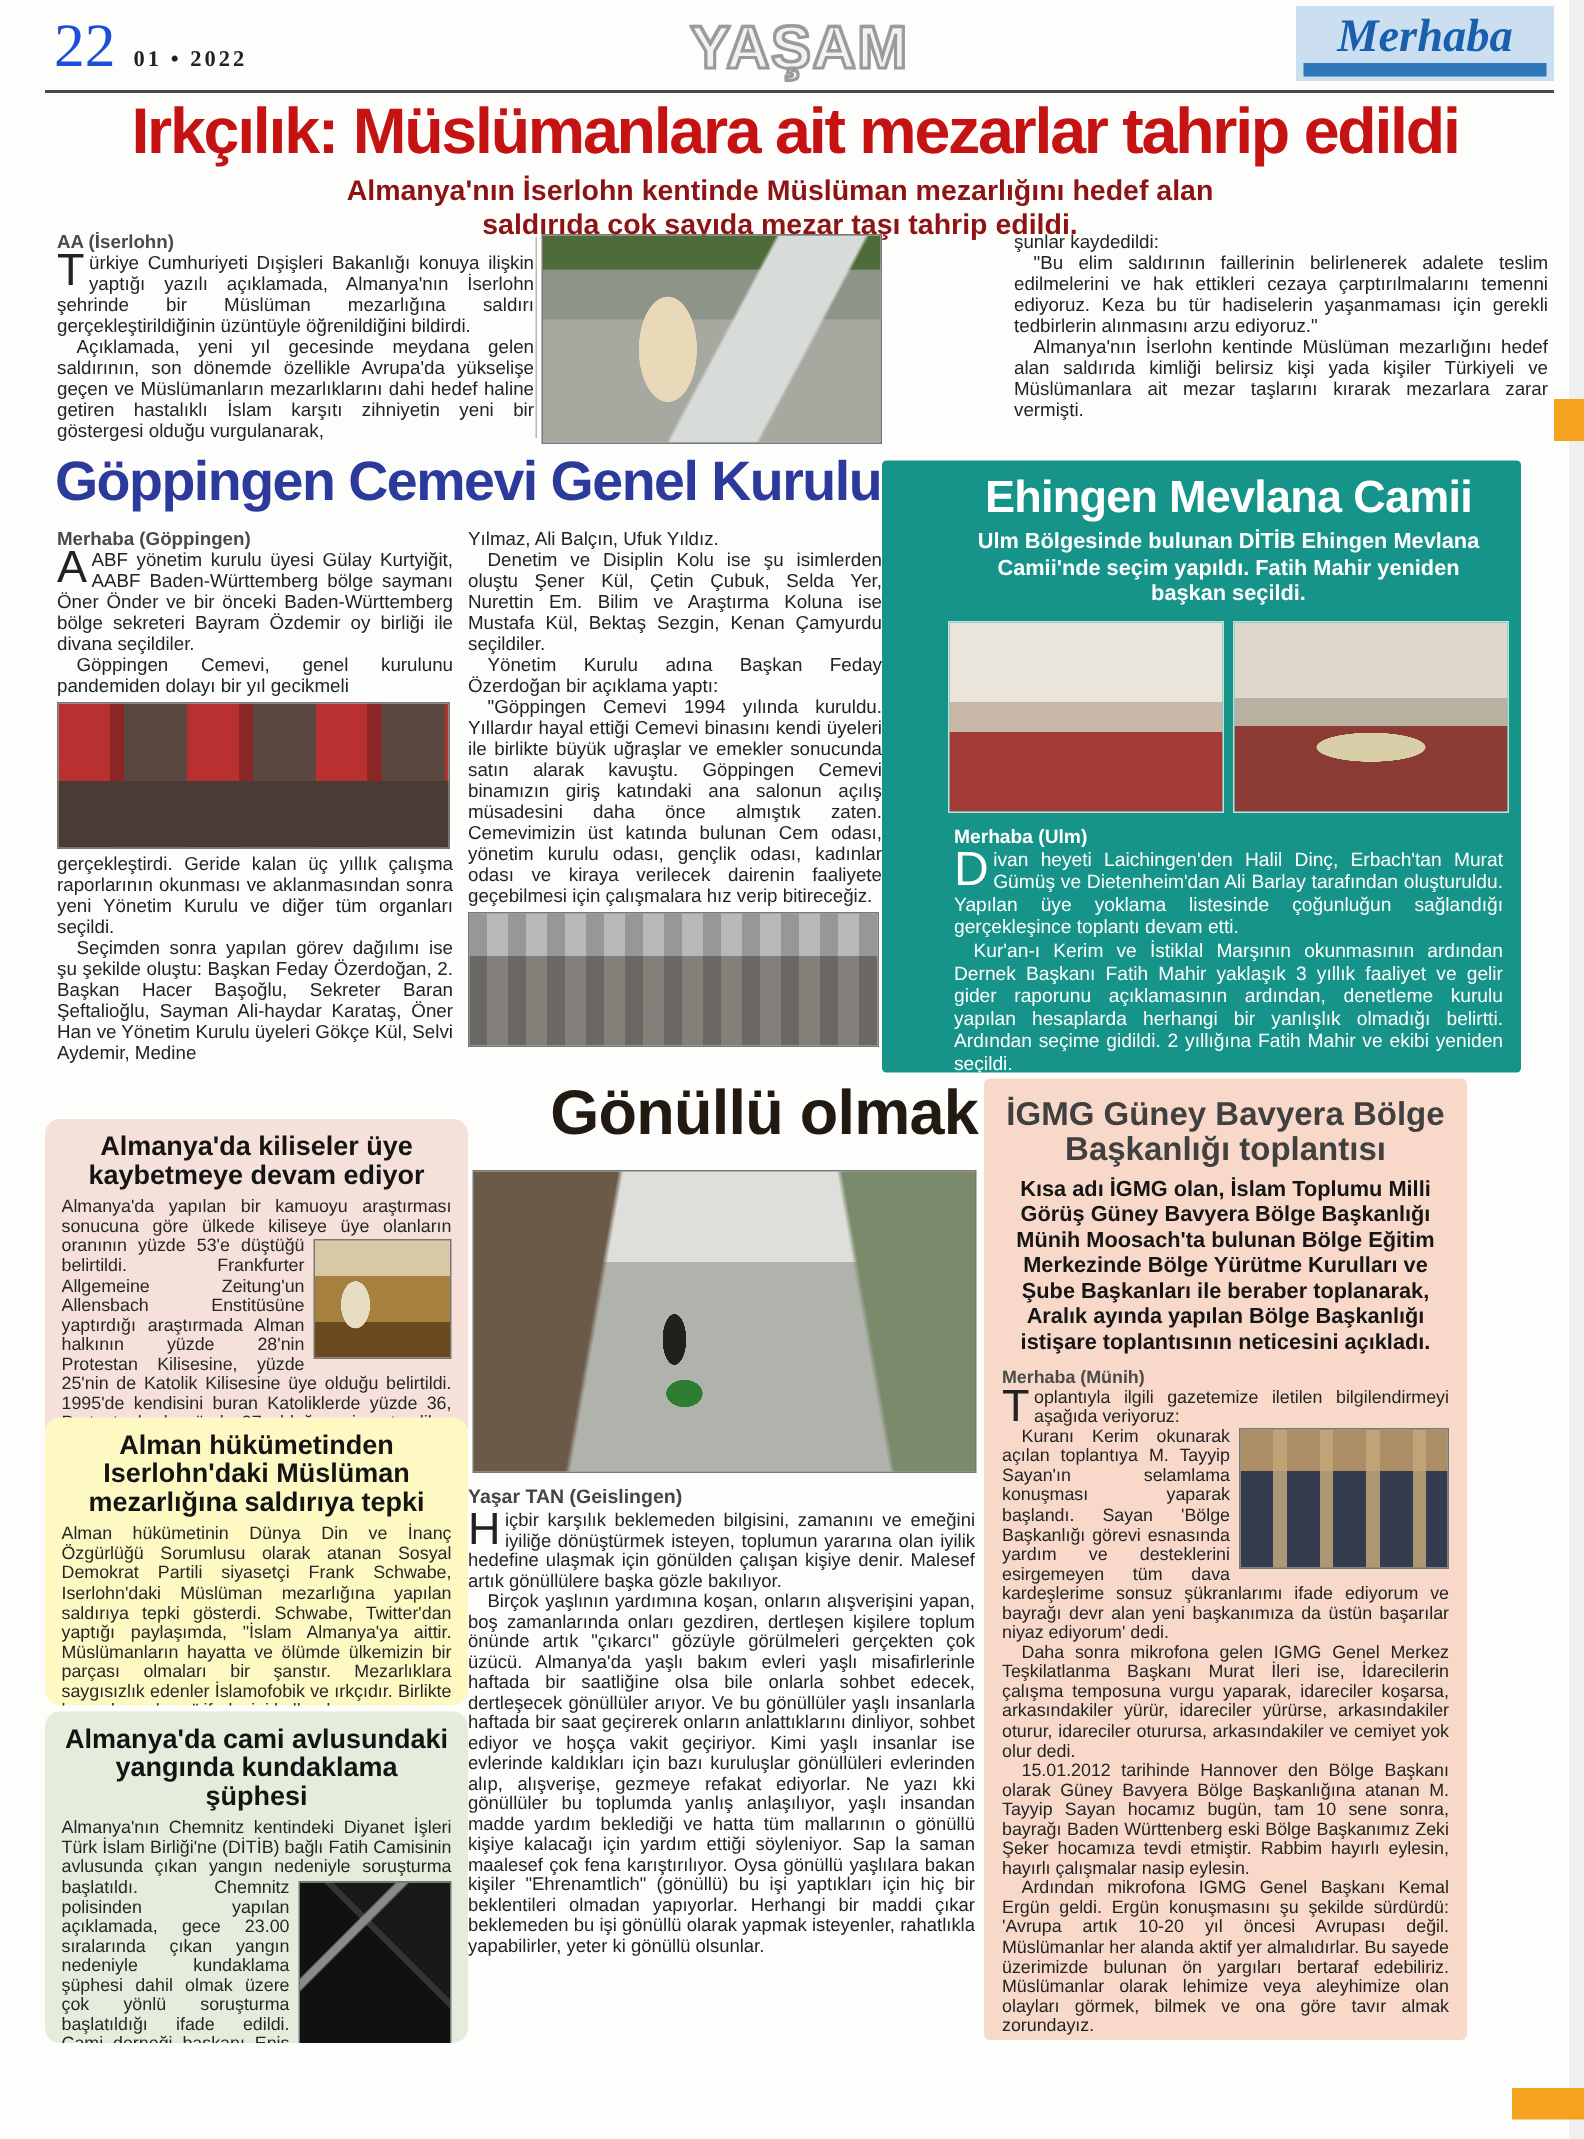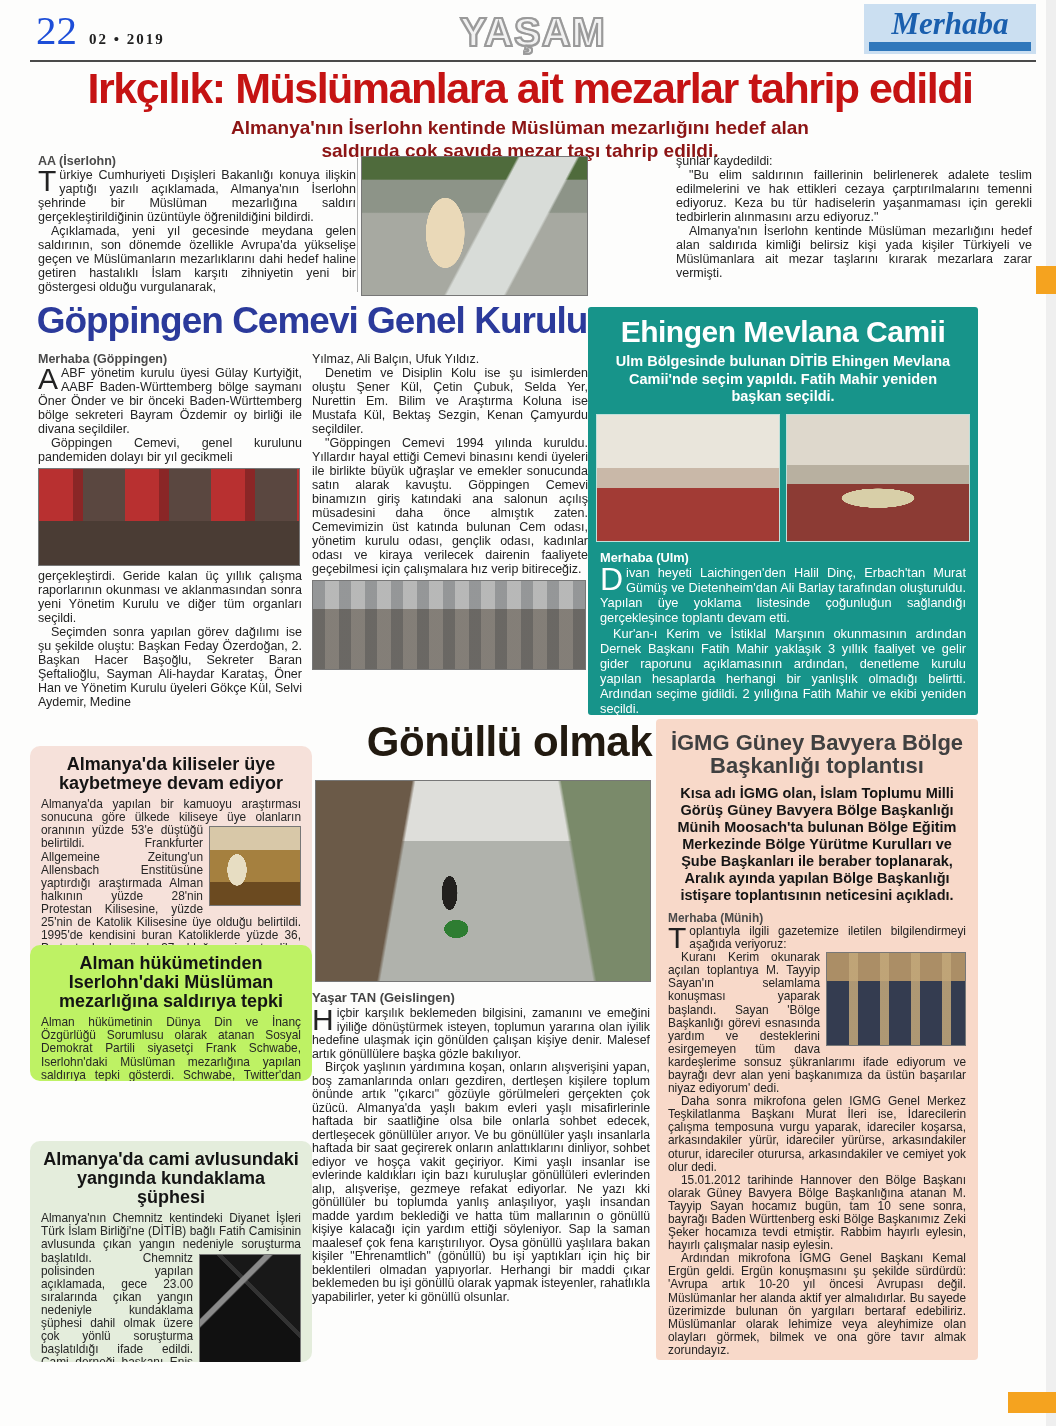--- a/index.html
+++ b/index.html
@@ -51,40 +51,40 @@
     background:
       linear-gradient(0deg,#4a3c34 0 46%,rgba(0,0,0,0) 46%),
       repeating-linear-gradient(90deg,#b83030 0 34px,#8a2626 34px 44px,#5a4740 44px 86px);}
   .gop-photo2{width:274px;height:90px;margin-top:4px;
     background:
       repeating-linear-gradient(90deg,rgba(40,40,40,.35) 0 12px,rgba(90,80,70,.2) 12px 26px),
       linear-gradient(180deg,#cfd2d4 0 32%,#8e8a84 32% 100%);}
 
   
   .eh-box{position:absolute;left:588px;top:307px;width:390px;height:408px;background:#17948a;
-          border-radius:3px;overflow:hidden;}
+          border-radius:3px;overflow:hidden;padding-left:36px;}
   .eh-headline{margin:8px 6px 0;text-align:center;font-size:30px;font-weight:700;color:#fff;letter-spacing:-0.5px;}
   .eh-standfirst{margin:4px 14px 8px;text-align:center;font-size:14.5px;font-weight:700;color:#ffffff;line-height:1.22;}
   .eh-photos{display:flex;gap:6px;padding:0 8px;}
   .eh-photo{flex:1;height:128px;border:1px solid #bfe0da;box-sizing:border-box;}
   .eh-photo-1{background:linear-gradient(180deg,#e9e5db 0 42%,#c9b8a8 42% 58%,#a23b35 58% 100%);}
   .eh-photo-2{background:
       radial-gradient(ellipse 60px 16px at 50% 66%,#d8cfa8 0 60%,rgba(0,0,0,0) 61%),
       linear-gradient(180deg,#ded8cc 0 40%,#b8b0a0 40% 55%,#8c3b34 55% 100%);}
   .eh-body{margin:8px 12px 0;color:#fff;font-size:12.8px;line-height:1.18;text-align:justify;}
   .eh-body p{margin:0;}
   .eh-body p.ind{text-indent:13px;}
   .eh-body .byline{color:#fff;}
   .eh-body .dc{color:#fff;font-size:32px;line-height:26px;}
 
   
   .brief{position:absolute;left:30px;width:282px;border-radius:10px;padding:9px 11px;
          box-sizing:border-box;overflow:hidden;}
   .brief-1{top:746px;height:214px;background:#f6e1da;}
-  .brief-2{top:945px;height:136px;background:#bef264;}
+  .brief-2{top:945px;height:192px;background:#fef9c3;}
   .brief-3{top:1141px;height:221px;background:#e4eddc;}
   .brief-title{font-size:18px;font-weight:700;line-height:1.06;text-align:center;color:#141414;margin:0 0 5px;}
   .brief-body{font-size:11.9px;line-height:1.1;text-align:justify;color:#262626;margin:0;}
   .church-photo{float:right;width:92px;height:80px;margin:2px 0 3px 6px;
     background:
       radial-gradient(ellipse 16px 26px at 30% 55%,#e7ddc2 0 60%,rgba(0,0,0,0) 61%),
       linear-gradient(180deg,#d8c8a8 0 30%,#a5803f 30% 70%,#6b4a20 70% 100%);}
   .fire-photo{float:right;width:102px;height:112px;margin:2px 0 3px 6px;
     background:
       linear-gradient(135deg,rgba(0,0,0,0) 30%,#8a8a8a 31% 34%,rgba(0,0,0,0) 35%),
@@ -121,21 +121,21 @@
 </style>
 </head>
 <body>
 
 <div class="page">
   <div class="edge-strip"></div>
 
   <div class="header">
     <div class="pagenum-wrap">
       <span class="pagenum">22</span>
-      <span class="issue">02 • 2019</span>
+      <span class="issue">01 • 2022</span>
     </div>
     <div class="section">YAŞAM</div>
     <div class="brand">
       <span class="brand-text">Merhaba</span>
       <div class="brand-bar"></div>
     </div>
   </div>
 
   <div class="lead-headline">Irkçılık: Müslümanlara ait mezarlar tahrip edildi</div>
   <div class="lead-subhead">Almanya'nın İserlohn kentinde Müslüman mezarlığını hedef alan saldırıda çok sayıda mezar taşı tahrip edildi.</div>
@@ -158,20 +158,21 @@
     <p class="byline">Merhaba (Göppingen)</p>
     <p><span class="dc">A</span><span>ABF yönetim kurulu üyesi Gülay Kurtyiğit, AABF Baden-Württemberg bölge saymanı Öner Önder ve bir önceki Baden-Württemberg bölge sekreteri Bayram Özdemir oy birliği ile divana seçildiler.</span></p>
     <p class="ind">Göppingen Cemevi, genel kurulunu pandemiden dolayı bir yıl gecikmeli</p>
     <div class="gop-photo1 photo"></div>
     <p>gerçekleştirdi. Geride kalan üç yıllık çalışma raporlarının okunması ve aklanmasından sonra yeni Yönetim Kurulu ve diğer tüm organları seçildi.</p>
     <p class="ind">Seçimden sonra yapılan görev dağılımı ise şu şekilde oluştu: Başkan Feday Özerdoğan, 2. Başkan Hacer Başoğlu, Sekreter Baran Şeftalioğlu, Sayman Ali-haydar Karataş, Öner Han ve Yönetim Kurulu üyeleri Gökçe Kül, Selvi Aydemir, Medine</p>
   </div>
   <div class="gop-col2 bt">
     <p>Yılmaz, Ali Balçın, Ufuk Yıldız.</p>
     <p class="ind">Denetim ve Disiplin Kolu ise şu isimlerden oluştu Şener Kül, Çetin Çubuk, Selda Yer, Nurettin Em. Bilim ve Araştırma Koluna ise Mustafa Kül, Bektaş Sezgin, Kenan Çamyurdu seçildiler.</p>
+    <p class="ind">Yönetim Kurulu adına Başkan Feday Özerdoğan bir açıklama yaptı:</p>
     <p class="ind">"Göppingen Cemevi 1994 yılında kuruldu. Yıllardır hayal ettiği Cemevi binasını kendi üyeleri ile birlikte büyük uğraşlar ve emekler sonucunda satın alarak kavuştu. Göppingen Cemevi binamızın giriş katındaki ana salonun açılış müsadesini daha önce almıştık zaten. Cemevimizin üst katında bulunan Cem odası, yönetim kurulu odası, gençlik odası, kadınlar odası ve kiraya verilecek dairenin faaliyete geçebilmesi için çalışmalara hız verip bitireceğiz.</p>
     <div class="gop-photo2 photo"></div>
   </div>
 
   <div class="eh-box">
     <div class="eh-headline">Ehingen Mevlana Camii</div>
     <div class="eh-standfirst">Ulm Bölgesinde bulunan DİTİB Ehingen Mevlana Camii'nde seçim yapıldı. Fatih Mahir yeniden başkan seçildi.</div>
     <div class="eh-photos">
       <div class="eh-photo eh-photo-1"></div>
       <div class="eh-photo eh-photo-2"></div>

